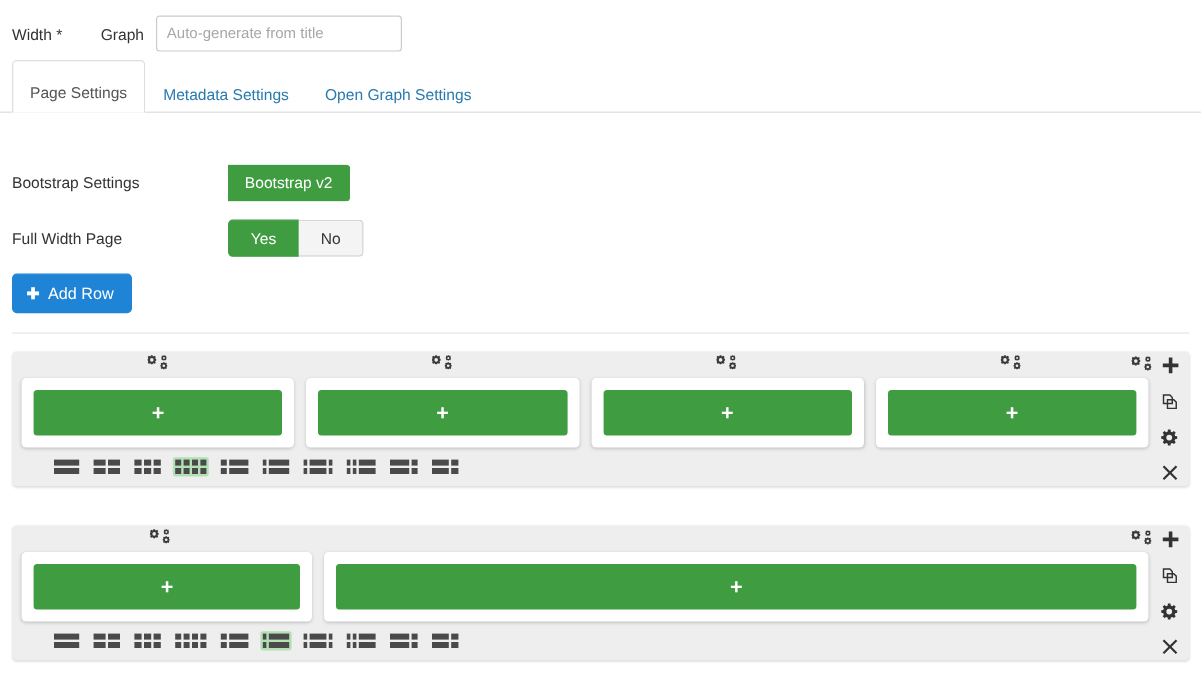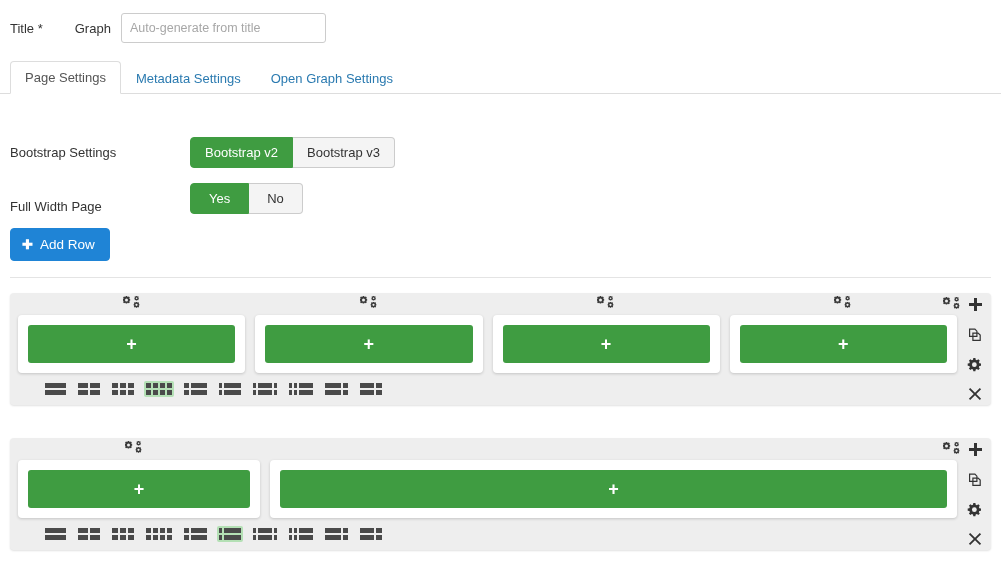--- a/index.html
+++ b/index.html
@@ -48,21 +48,21 @@
 
   
   .tabs {
     position: absolute; left: 0; top: 60px; width: 1001px; height: 34px;
     border-bottom: 1px solid #dddddd;
     display: flex; align-items: flex-end;
     padding-left: 10px;
   }
   .tab {
     font-size: 13px; line-height: 1;
-    padding: 9px 14px 9px 14px;
+    padding: 20px 14px 9px 14px;
     color: #2a7ab0; cursor: pointer;
     border: 1px solid transparent;
     border-bottom: none;
     border-radius: 4px 4px 0 0;
     position: relative; top: 1px;
     white-space: nowrap;
   }
   .tab.active {
     color: #555555;
     background: #ffffff;
@@ -178,40 +178,39 @@
     display: flex; align-items: center; justify-content: center;
     width: 20px;
   }
 </style>
 </head>
 <body>
 
 <div class="page">
 
   <div class="titlebar">
-    <span class="title-label">Title *</span>
+    <span class="title-label">Width *</span>
     <span class="alias-label">Graph</span>
     <input class="alias-input" type="text" placeholder="Auto-generate from title" style="">
   </div>
 
   <div class="tabs" id="tabs">
       <div class="tab active">Page Settings</div>
       <div class="tab">Metadata Settings</div>
       <div class="tab">Open Graph Settings</div>
     </div>
 
   <div class="setting-row" style="top:137px;">
     <span class="setting-label">Bootstrap Settings</span>
     <div class="btn-group">
       <button class="btn-seg sel">Bootstrap v2</button>
-      <button class="btn-seg">Bootstrap v3</button>
     </div>
   </div>
 
-  <div class="setting-row" style="top:183px;align-items:flex-end;">
+  <div class="setting-row" style="top:183px;">
     <span class="setting-label">Full Width Page</span>
     <div class="btn-group">
       <button class="btn-seg sel" style="padding:8px 18px;">Yes</button>
       <button class="btn-seg" style="padding:8px 18px;">No</button>
     </div>
   </div>
 
   <div class="add-row-btn">
     <span class="plus">✚</span>
     <span>Add Row</span>

